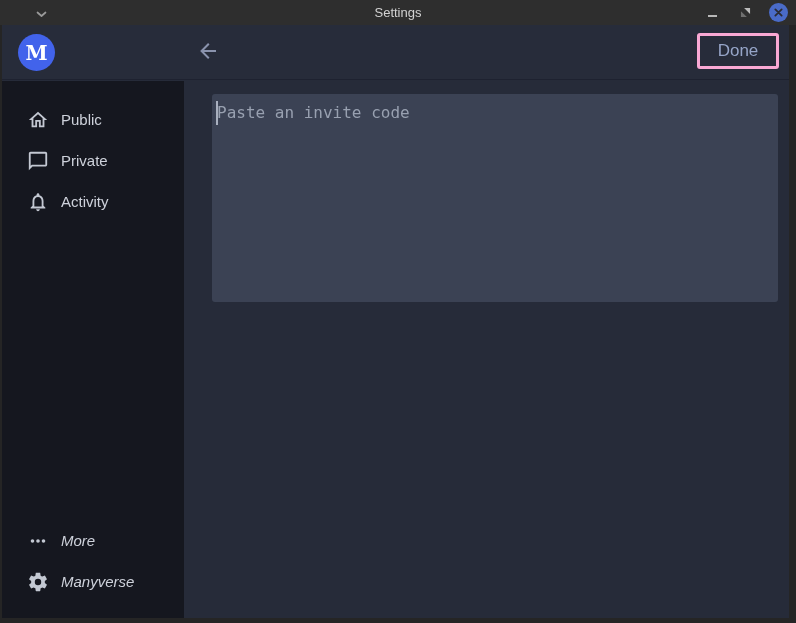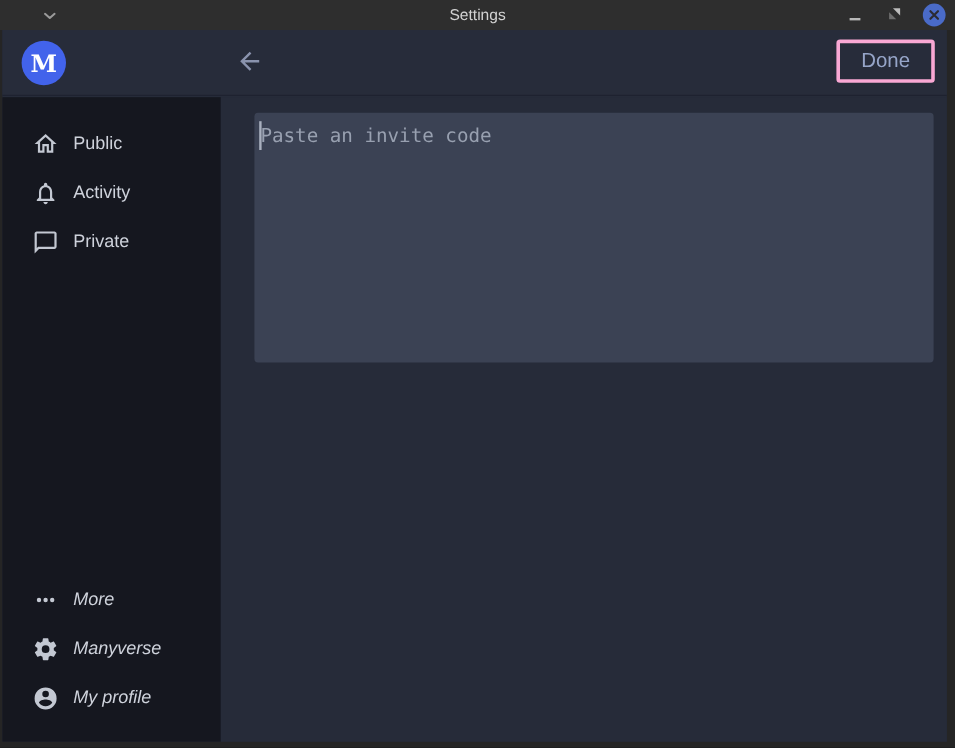--- a/index.html
+++ b/index.html
@@ -158,35 +158,35 @@
               <svg width="22" height="22" viewBox="0 0 24 24">
                   <path fill="currentColor" d="M12 5.69L17 10.19V18H15V12H9V18H7V10.19L12 5.69M12 3L2 12H5V20H11V14H13V20H19V12H22L12 3Z"></path>
                 </svg>
             </span>
             <span class="nav-label">Public</span>
           </div>
 
           <div class="nav-item">
             <span class="nav-icon">
               <svg width="22" height="22" viewBox="0 0 24 24">
+                  <path fill="currentColor" d="M20 2H4C2.9 2 2 2.9 2 4V22L6 18H20C21.1 18 22 17.11 22 16V4C22 2.9 21.1 2 20 2M20 16H5.17L4 17.17V4H20V16Z"></path>
+                </svg>
+            </span>
+            <span class="nav-label">Private</span>
+          </div>
+
+          <div class="nav-item">
+            <span class="nav-icon">
+              <svg width="22" height="22" viewBox="0 0 24 24">
                   <path fill="currentColor" d="M12 22C13.1 22 14 21.1 14 20H10C10 21.1 10.89 22 12 22M18 16V11C18 7.93 16.36 5.36 13.5 4.68V4C13.5 3.17 12.83 2.5 12 2.5C11.17 2.5 10.5 3.17 10.5 4V4.68C7.63 5.36 6 7.92 6 11V16L4 18V19H20V18L18 16M16 17H8V11C8 8.52 9.51 6.5 12 6.5C14.49 6.5 16 8.52 16 11V17Z"></path>
                 </svg>
             </span>
             <span class="nav-label">Activity</span>
           </div>
 
-          <div class="nav-item">
-            <span class="nav-icon">
-              <svg width="22" height="22" viewBox="0 0 24 24">
-                  <path fill="currentColor" d="M20 2H4C2.9 2 2 2.9 2 4V22L6 18H20C21.1 18 22 17.11 22 16V4C22 2.9 21.1 2 20 2M20 16H5.17L4 17.17V4H20V16Z"></path>
-                </svg>
-            </span>
-            <span class="nav-label">Private</span>
-          </div>
-
 
         </div>
 
         <div class="nav-bottom">
 
           <div class="nav-item">
             <span class="nav-icon">
               <svg width="22" height="22" viewBox="0 0 24 24">
                   <path fill="currentColor" d="M16 12A2 2 0 0 1 18 10A2 2 0 0 1 20 12A2 2 0 0 1 18 14A2 2 0 0 1 16 12M10 12A2 2 0 0 1 12 10A2 2 0 0 1 14 12A2 2 0 0 1 12 14A2 2 0 0 1 10 12M4 12A2 2 0 0 1 6 10A2 2 0 0 1 8 12A2 2 0 0 1 6 14A2 2 0 0 1 4 12Z"></path>
                 </svg>
@@ -196,28 +196,20 @@
 
           <div class="nav-item">
             <span class="nav-icon">
               <svg width="22" height="22" viewBox="0 0 24 24">
                   <path fill="currentColor" d="M12 15.5A3.5 3.5 0 0 1 8.5 12A3.5 3.5 0 0 1 12 8.5A3.5 3.5 0 0 1 15.5 12A3.5 3.5 0 0 1 12 15.5M19.43 12.97C19.47 12.65 19.5 12.33 19.5 12C19.5 11.67 19.47 11.34 19.43 11L21.54 9.37C21.73 9.22 21.78 8.95 21.66 8.73L19.66 5.27C19.54 5.05 19.27 4.96 19.05 5.05L16.56 6.05C16.04 5.66 15.5 5.32 14.87 5.07L14.5 2.42C14.46 2.18 14.25 2 14 2H10C9.75 2 9.54 2.18 9.5 2.42L9.13 5.07C8.5 5.32 7.96 5.66 7.44 6.05L4.95 5.05C4.73 4.96 4.46 5.05 4.34 5.27L2.34 8.73C2.21 8.95 2.27 9.22 2.46 9.37L4.57 11C4.53 11.34 4.5 11.67 4.5 12C4.5 12.33 4.53 12.65 4.57 12.97L2.46 14.63C2.27 14.78 2.21 15.05 2.34 15.27L4.34 18.73C4.46 18.95 4.73 19.03 4.95 18.95L7.44 17.94C7.96 18.34 8.5 18.68 9.13 18.93L9.5 21.58C9.54 21.82 9.75 22 10 22H14C14.25 22 14.46 21.82 14.5 21.58L14.87 18.93C15.5 18.67 16.04 18.34 16.56 17.94L19.05 18.95C19.27 19.03 19.54 18.95 19.66 18.73L21.66 15.27C21.78 15.05 21.73 14.78 21.54 14.63L19.43 12.97Z"></path>
                 </svg>
             </span>
             <span class="nav-label">Manyverse</span>
           </div>
 
-          <div class="nav-item">
-            <span class="nav-icon">
-              <svg width="22" height="22" viewBox="0 0 24 24">
-                  <path fill="currentColor" d="M12 2A10 10 0 0 0 2 12A10 10 0 0 0 12 22A10 10 0 0 0 22 12A10 10 0 0 0 12 2M12 5A3 3 0 0 1 15 8A3 3 0 0 1 12 11A3 3 0 0 1 9 8A3 3 0 0 1 12 5M12 19.2C9.5 19.2 7.29 17.92 6 15.98C6.03 13.99 10 12.9 12 12.9C13.99 12.9 17.97 13.99 18 15.98C16.71 17.92 14.5 19.2 12 19.2Z"></path>
-                </svg>
-            </span>
-            <span class="nav-label">My profile</span>
-          </div>
 
         </div>
       </nav>
 
       <div class="main">
         <div class="invite-wrap">
           <textarea class="invite-input" spellcheck="false" placeholder="Paste an invite code" style=""></textarea>
           <div class="fake-caret"></div>
         </div>
       </div>

